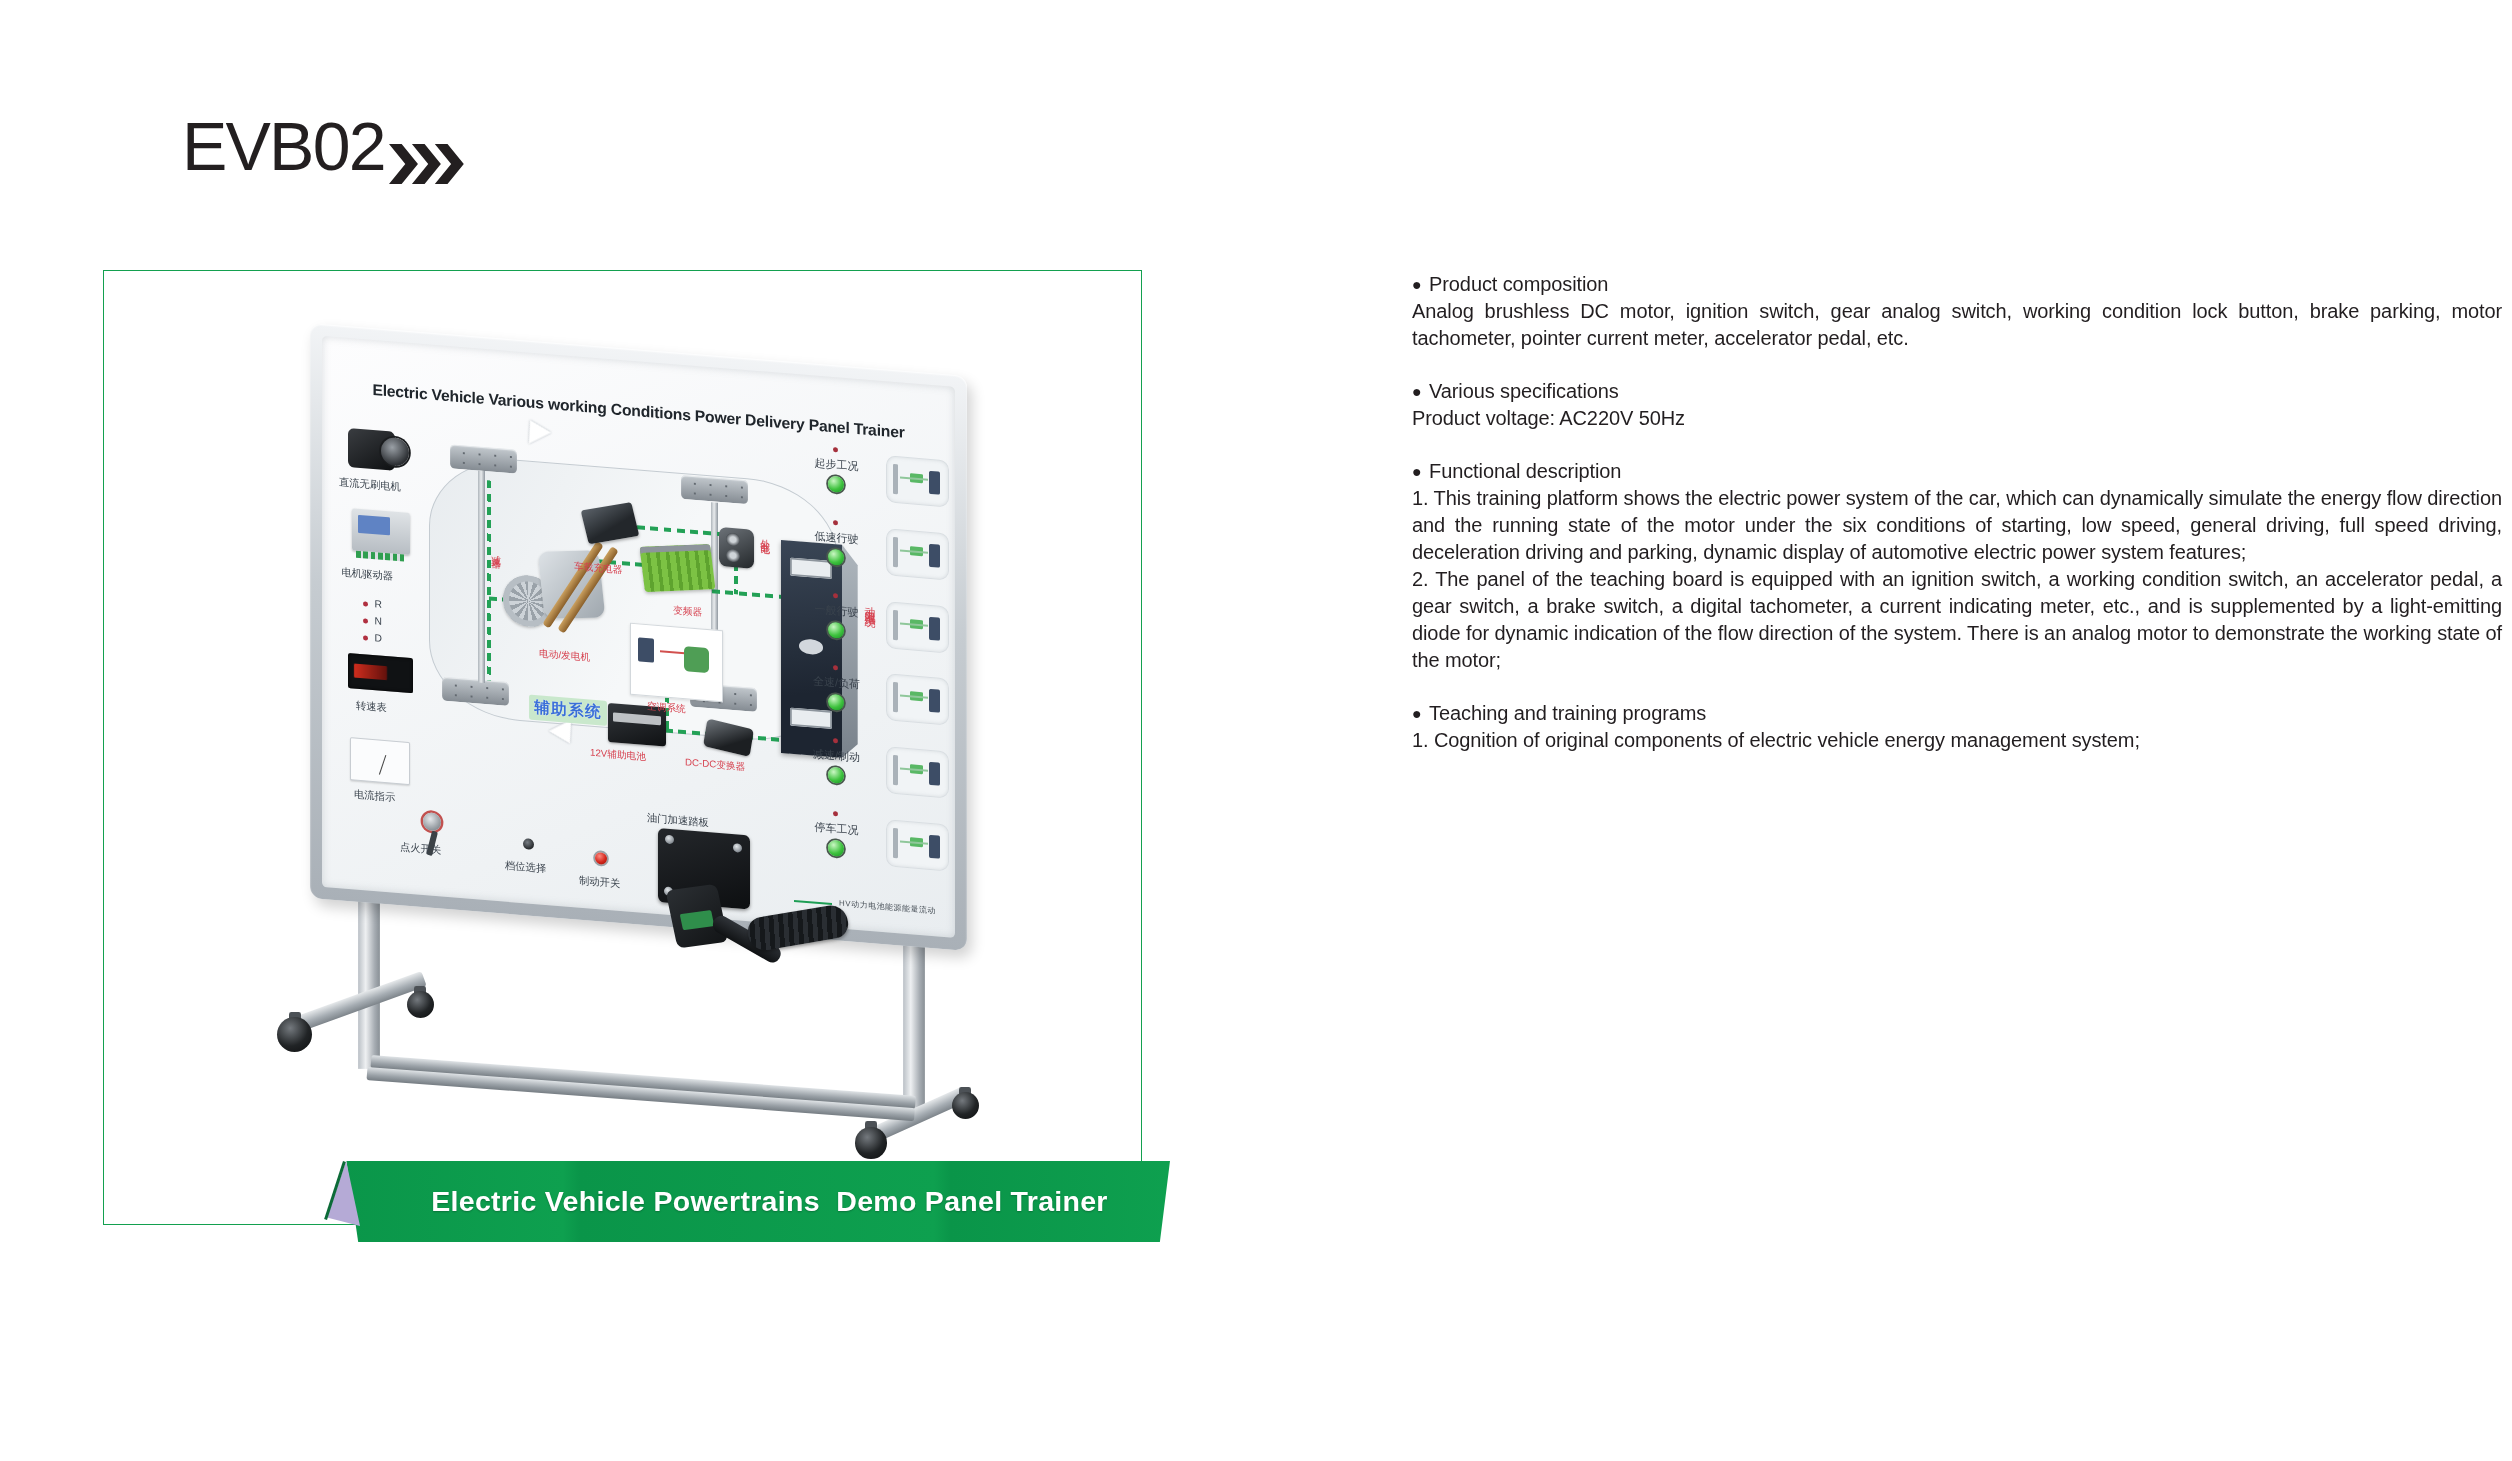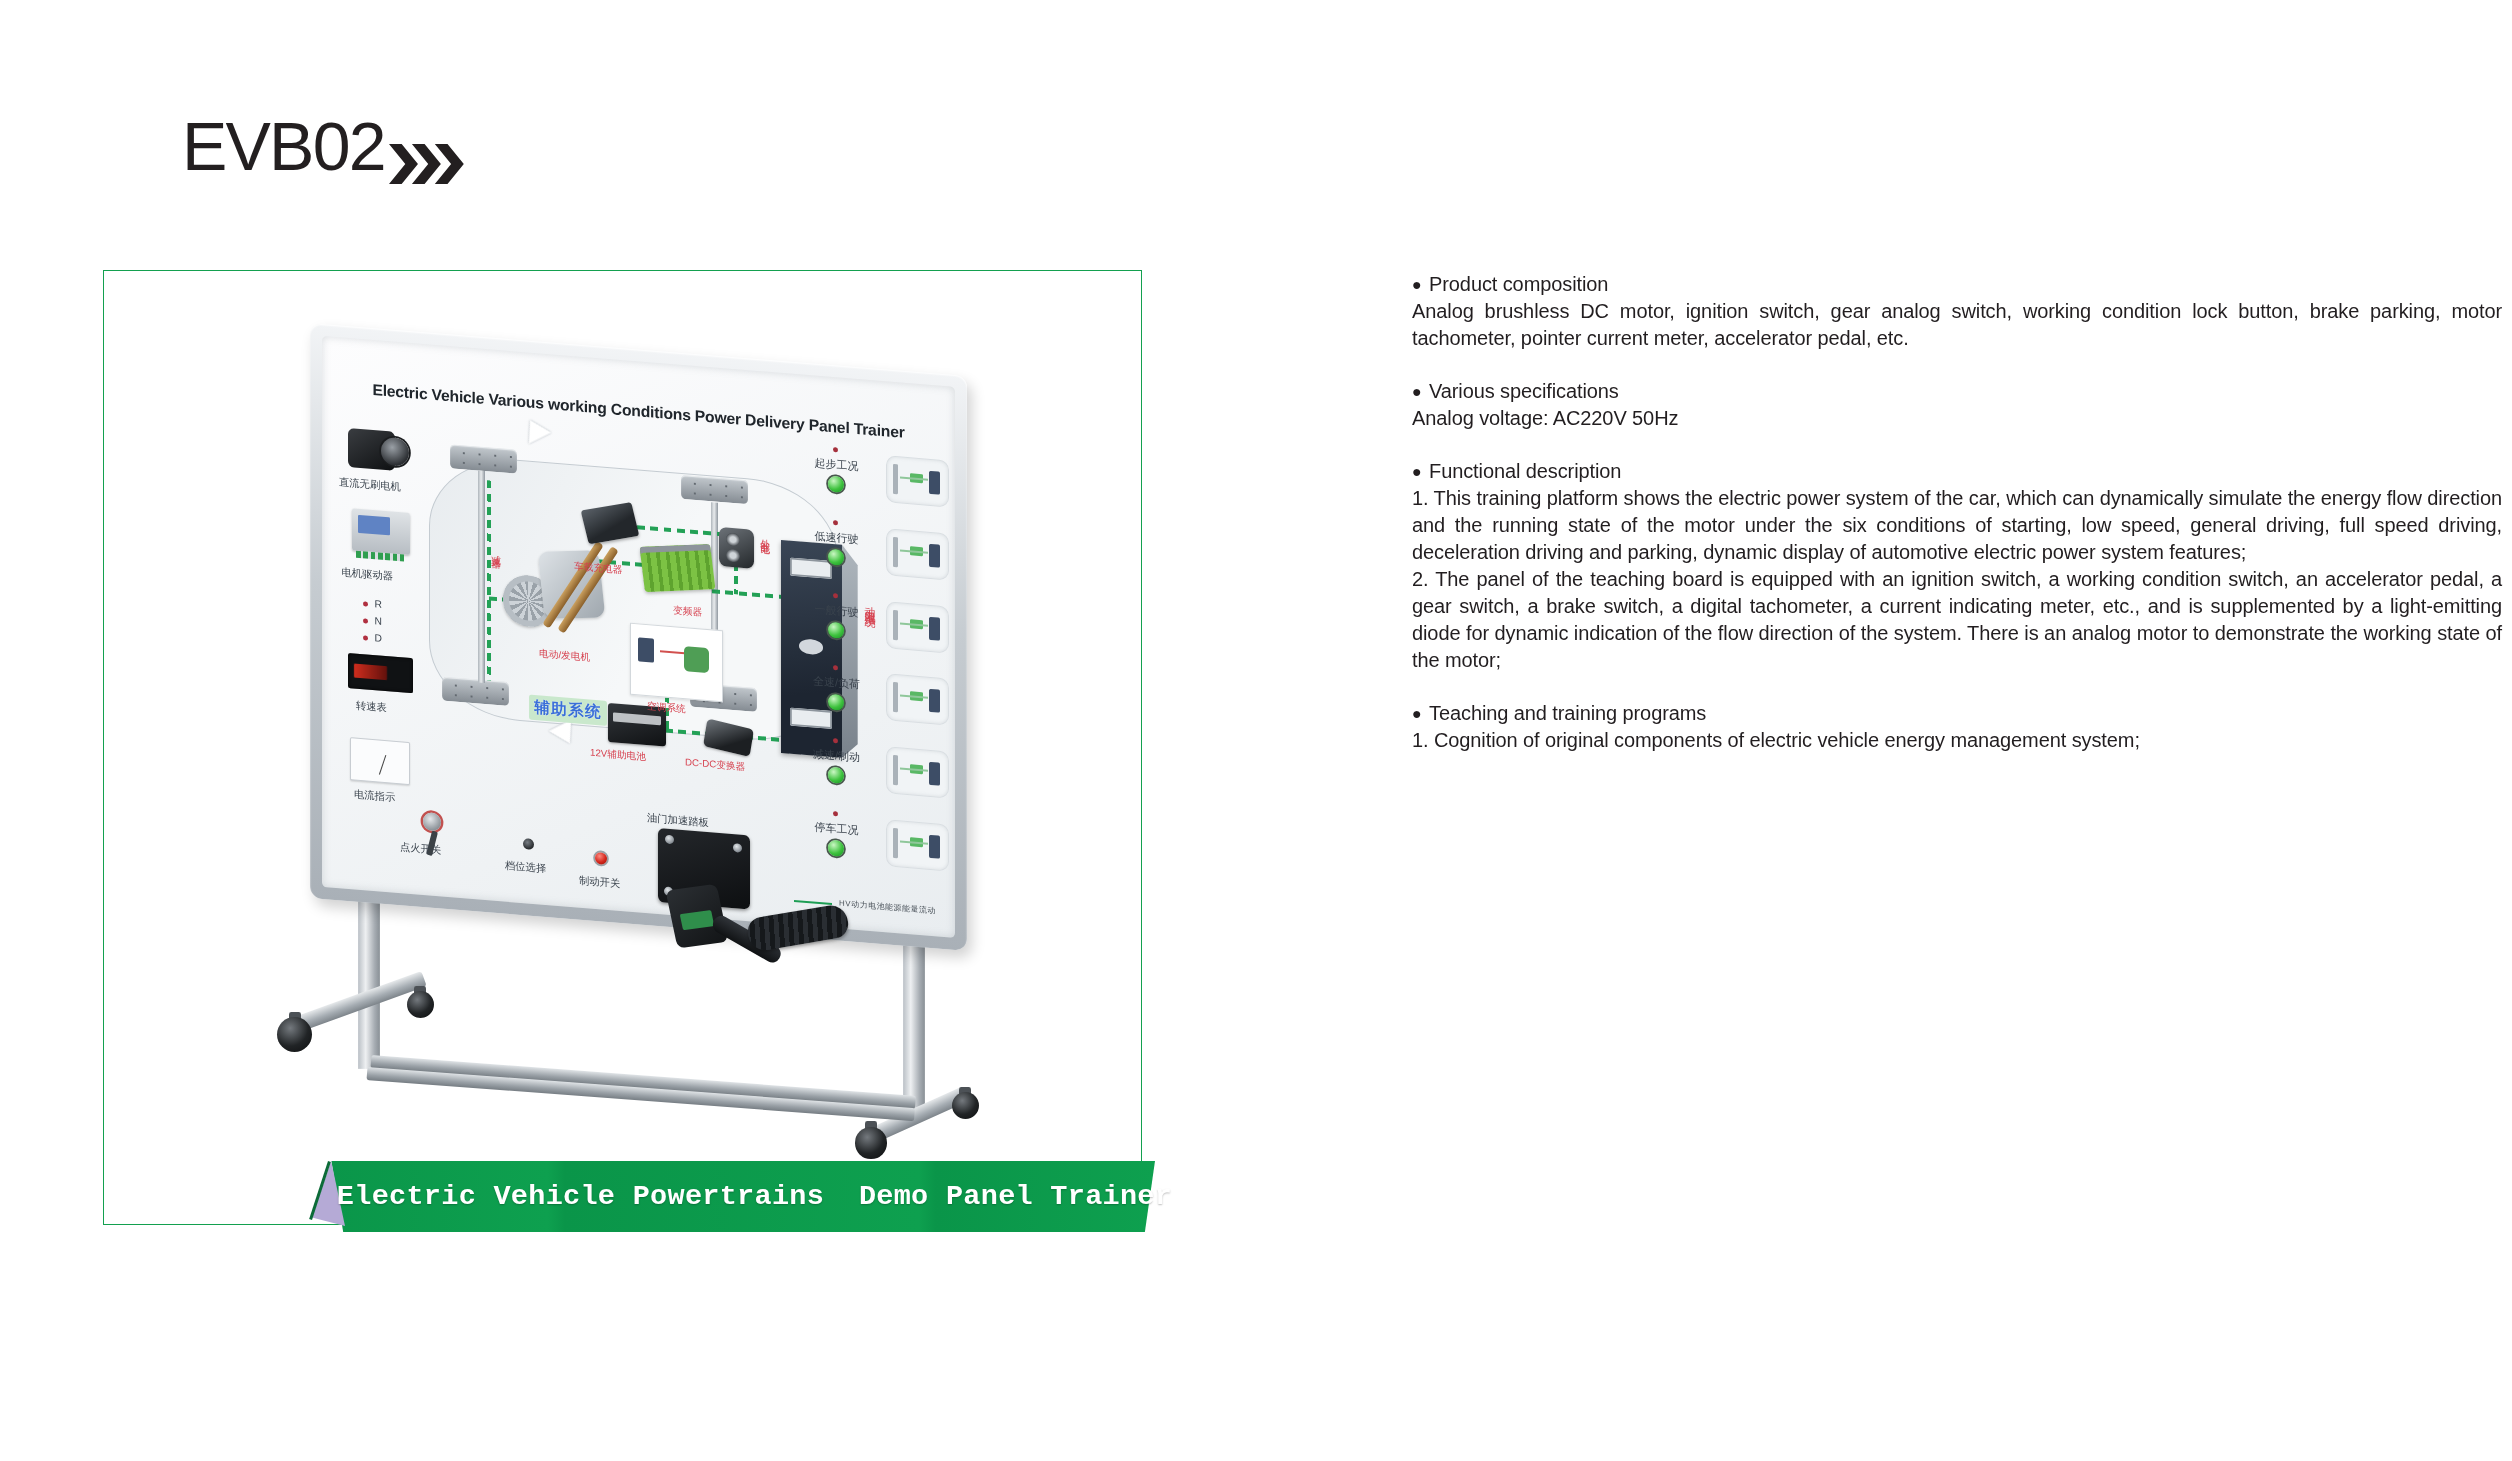--- a/index.html
+++ b/index.html
@@ -157,21 +157,21 @@
        background:linear-gradient(150deg,#2b2f33,#121416);transform:rotate(-12deg);}
   .pedal-green{position:absolute;left:371px;top:558px;width:31.5px;height:15.7px;background:#2f8e4b;border-radius:1.8px;
        transform:rotate(-12deg);}
   .pedal-arm{position:absolute;left:404px;top:556px;width:73px;height:18px;border-radius:8.5px;
        background:linear-gradient(180deg,#303439,#101214);transform:rotate(26deg);transform-origin:0 50%;}
   .pedal-pad{position:absolute;left:437px;top:549px;width:102px;height:33px;border-radius:15.7px;
        background:repeating-linear-gradient(100deg,#2a2e33 0 4.8px,#15181b 4.8px 9.7px);transform:rotate(-14deg);
        box-shadow:0 1.8px 3.6px rgba(0,0,0,.35);}
 
   
-  .banner{position:absolute;left:312px;top:1161px;width:843px;height:71px;font-family:Liberation Mono, monospace;}
+  .banner{position:absolute;left:327px;top:1161px;width:843px;height:81px;}
   .banner-green{position:absolute;inset:0;background:linear-gradient(90deg,#0a9549 0%,#0ea04f 28%,#0a9549 30%,#0ea04f 72%,#0a9549 74%,#0ea04f 100%);
        clip-path:polygon(2.3% 0,100% 0,98.8% 100%,3.7% 100%);}
   .banner-purple{position:absolute;left:0;top:0;width:33px;height:65px;background:#b5aad6;
        clip-path:polygon(58% 0,0 87%,100% 100%);}
   .banner-fold{position:absolute;left:16.3px;top:0;width:3px;height:61px;background:#0c6b38;
        transform:rotate(18deg);transform-origin:0 0;}
   .banner-text{position:absolute;left:0;top:0;width:100%;height:100%;display:flex;align-items:center;
        justify-content:center;padding-left:42px;box-sizing:border-box;color:#ffffff;font-size:28.5px;font-weight:700;
        letter-spacing:0.3px;white-space:pre;text-shadow:0 1.2px 1.8px rgba(0,0,0,.25);}
 </style>
@@ -396,21 +396,21 @@
           <span class="bullet">●</span>
           <span>Product composition</span>
         </p>
       <p class="just">Analog brushless DC motor, ignition switch, gear analog switch, working condition lock button, brake parking, motor tachometer, pointer current meter, accelerator pedal, etc.</p>
     </div>
     <div class="sec">
       <p class="sec-head">
           <span class="bullet">●</span>
           <span>Various specifications</span>
         </p>
-      <p>Analog voltage: AC220V 50Hz</p>
+      <p>Product voltage: AC220V 50Hz</p>
     </div>
     <div class="sec">
       <p class="sec-head">
           <span class="bullet">●</span>
           <span>Functional description</span>
         </p>
       <p class="just">1. This training platform shows the electric power system of the car, which can dynamically simulate the energy flow direction and the running state of the motor under the six conditions of starting, low speed, general driving, full speed driving, deceleration driving and parking, dynamic display of automotive electric power system features;</p>
       <p class="just">2. The panel of the teaching board is equipped with an ignition switch, a working condition switch, an accelerator pedal, a gear switch, a brake switch, a digital tachometer, a current indicating meter, etc., and is supplemented by a light-emitting diode for dynamic indication of the flow direction of the system. There is an analog motor to demonstrate the working state of the motor;</p>
     </div>
     <div class="sec">

